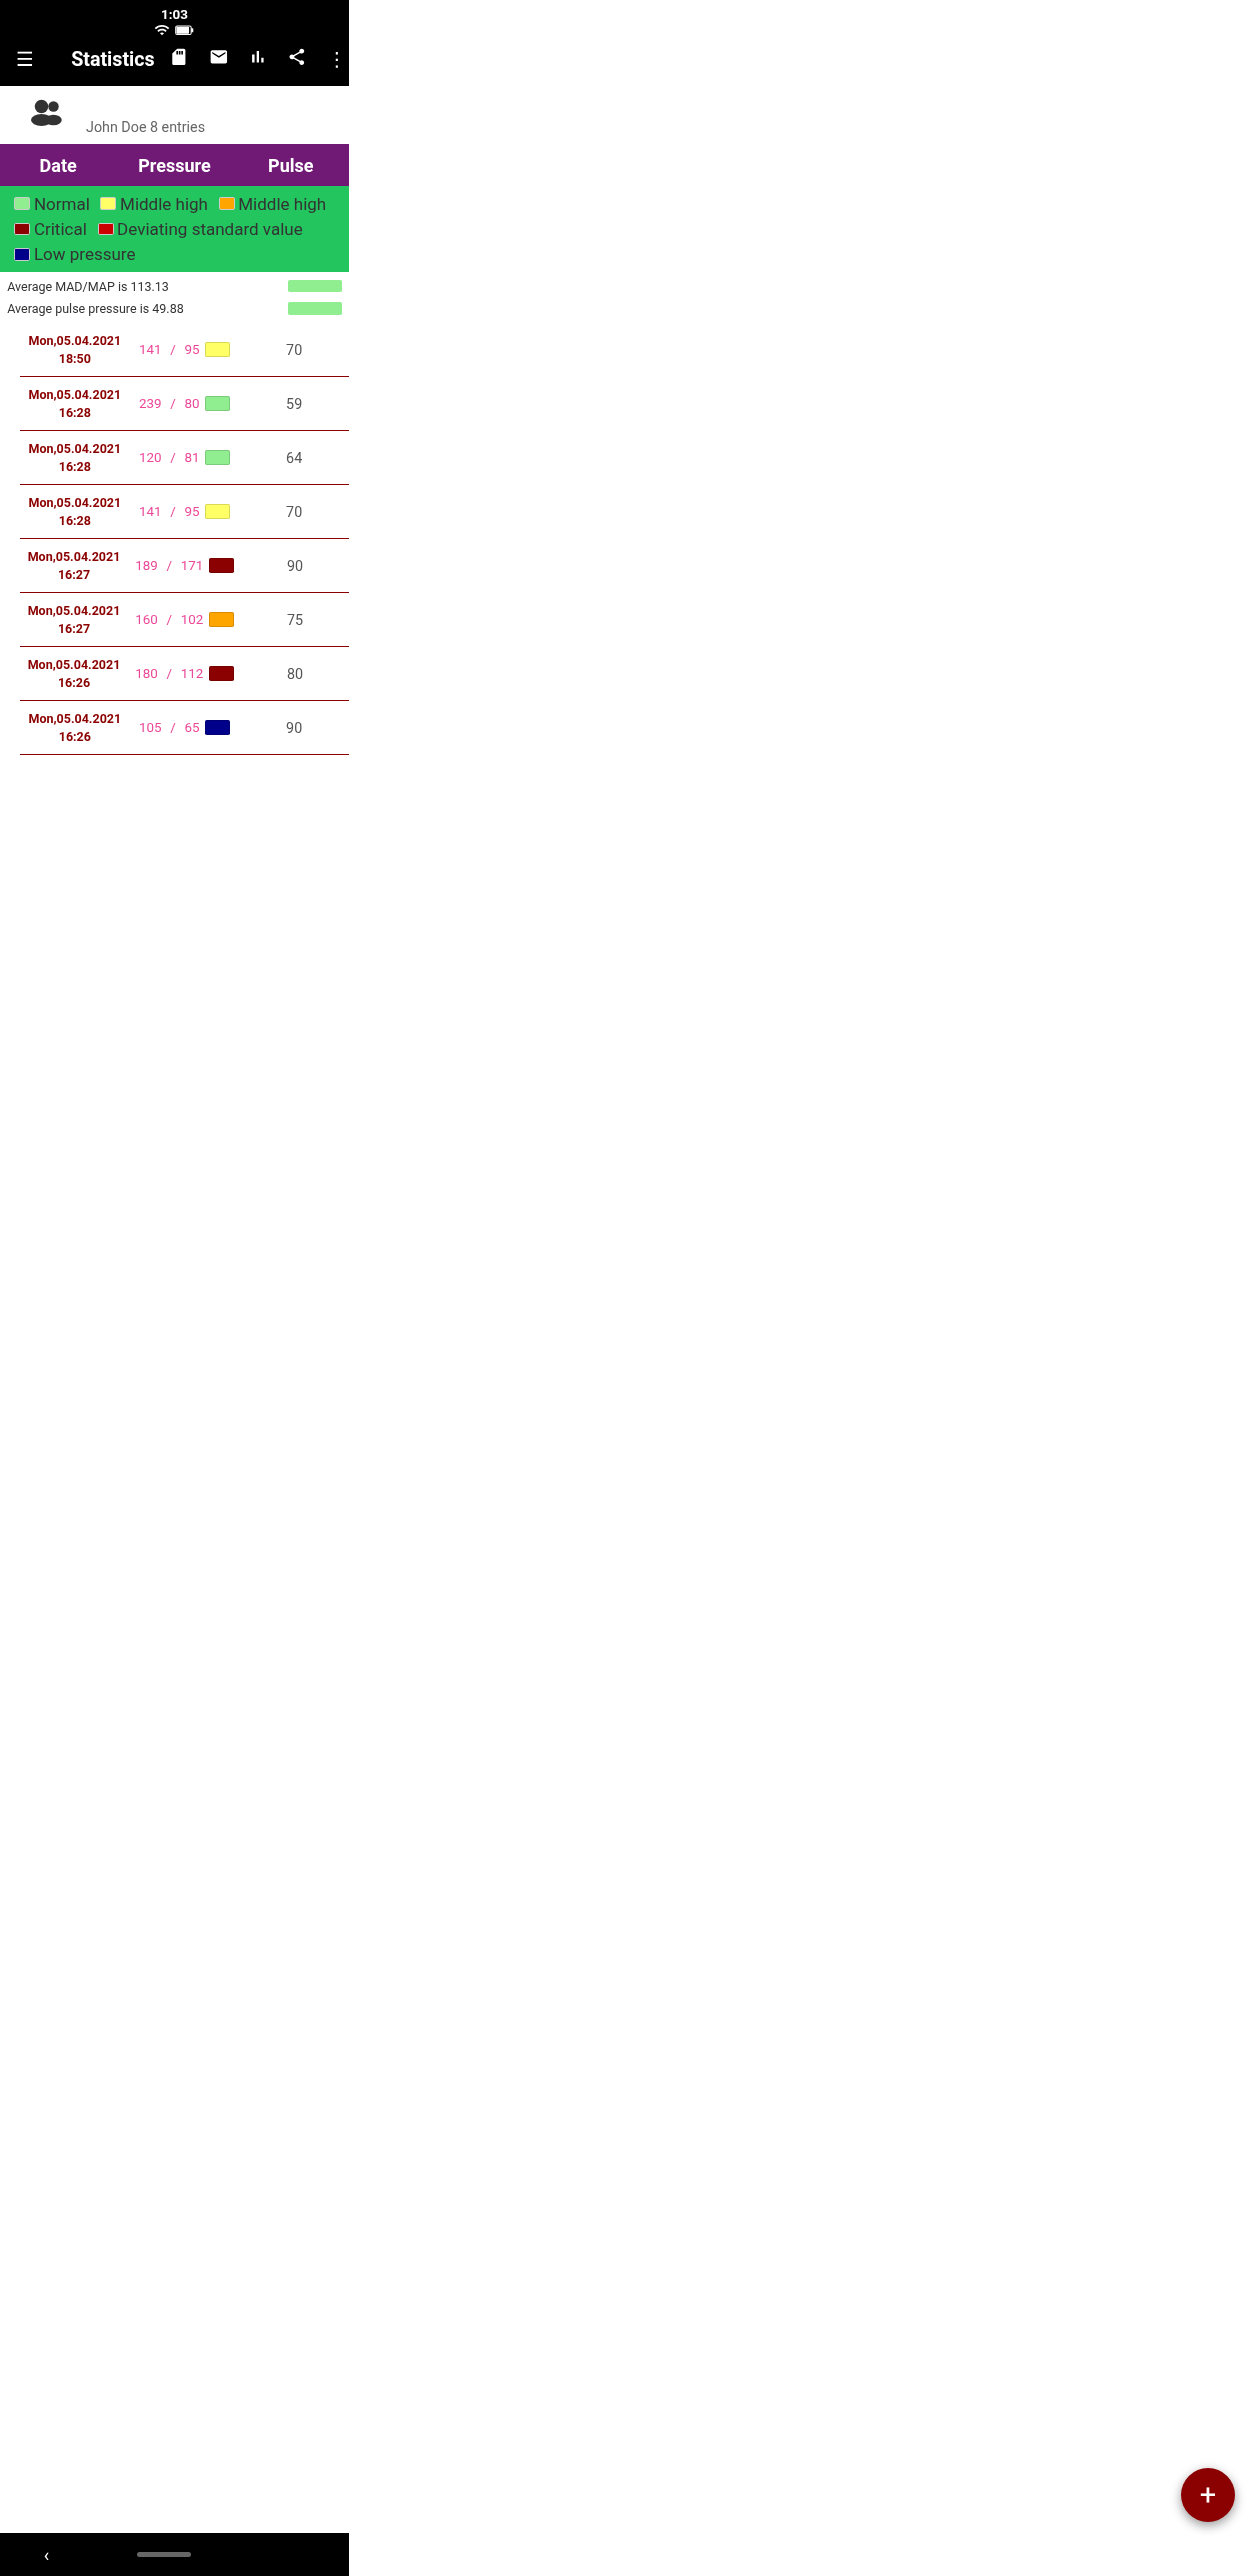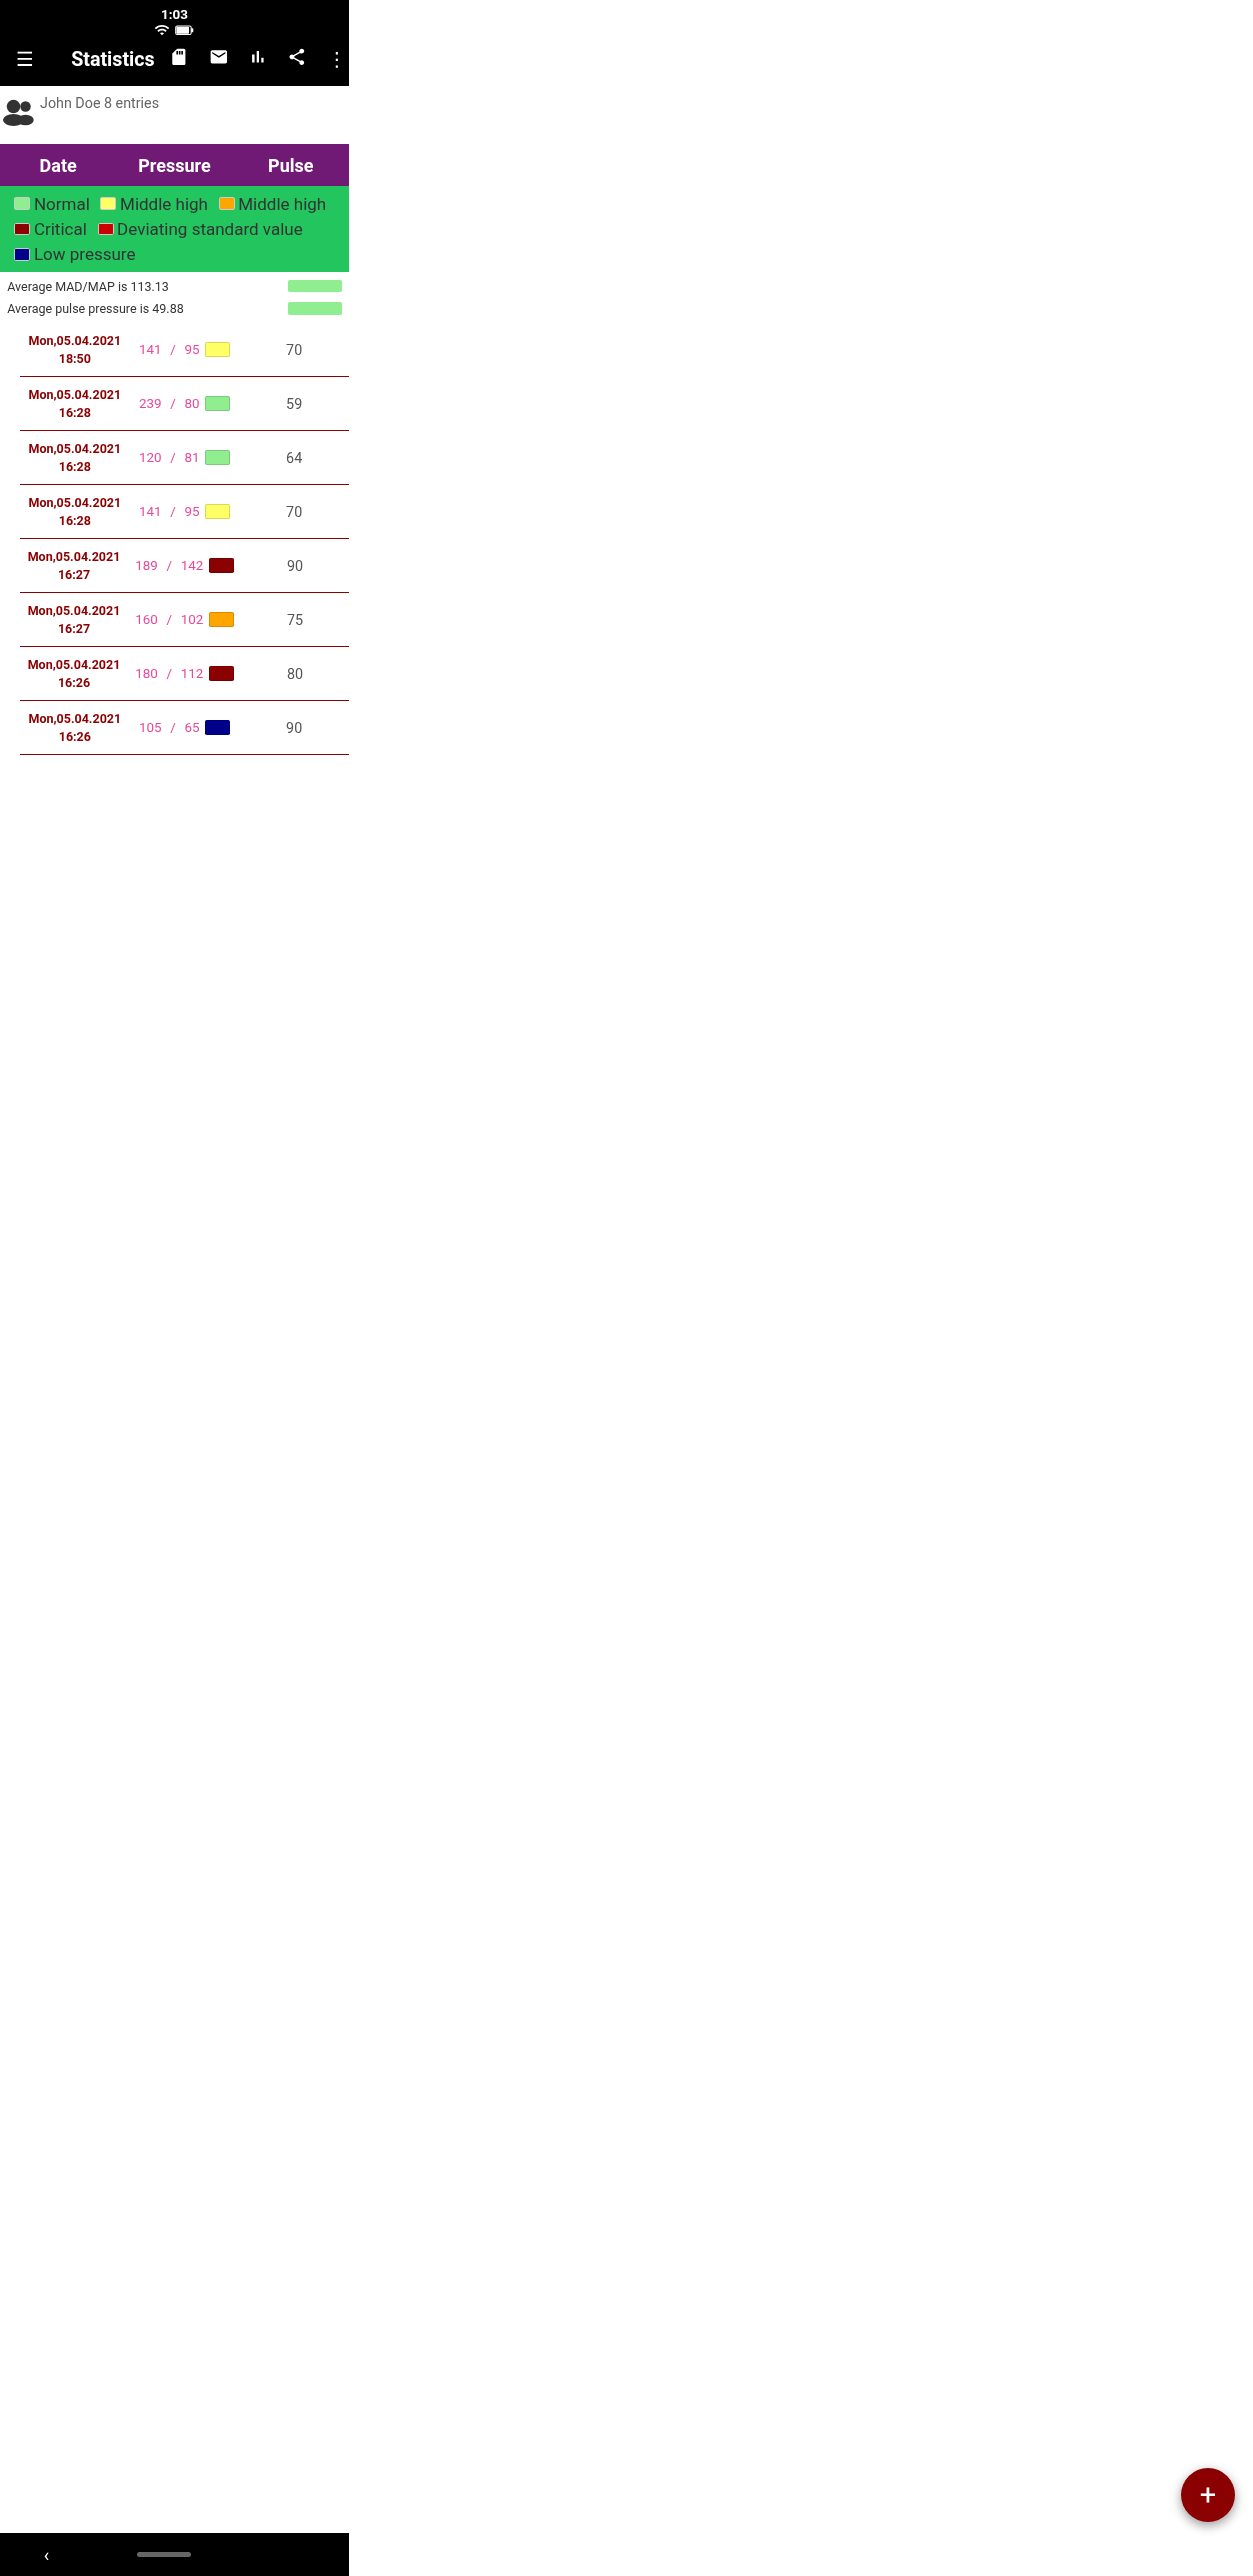--- a/index.html
+++ b/index.html
@@ -53,23 +53,23 @@
     .app-bar-icon {
       font-size: 19.7px;
       color: #fff;
       cursor: pointer;
       padding: 5.4px;
     }
 
     
     .user-section {
       display: flex;
-      align-items: flex-start;
-      padding: 9px 0;
-      gap: 4px;
+      align-items: flex-end;
+      padding: 9px 28px;
+      gap: 22px;
       background: #fff;
     }
     .user-avatar {
       font-size: 32px;
       color: #333;
     }
     .user-name {
       font-size: 14.3px;
       color: #666;
     }
@@ -369,21 +369,21 @@
     <div class="data-cell pulse-cell">70</div>
   </div>
     <div class="data-row">
     <div class="data-cell date-cell">
       <span>Mon,05.04.2021</span><br>
       <span>16:27</span>
     </div>
     <div class="data-cell pressure-cell">
       <span>189</span>
       <span>&nbsp;/&nbsp;</span>
-      <span>142</span>
+      <span>171</span>
       <span class="pressure-indicator" style="background:#8b0000;border:0.9px solid rgba(0,0,0,0.15);"></span>
     </div>
     <div class="data-cell pulse-cell">90</div>
   </div>
     <div class="data-row">
     <div class="data-cell date-cell">
       <span>Mon,05.04.2021</span><br>
       <span>16:27</span>
     </div>
     <div class="data-cell pressure-cell">

